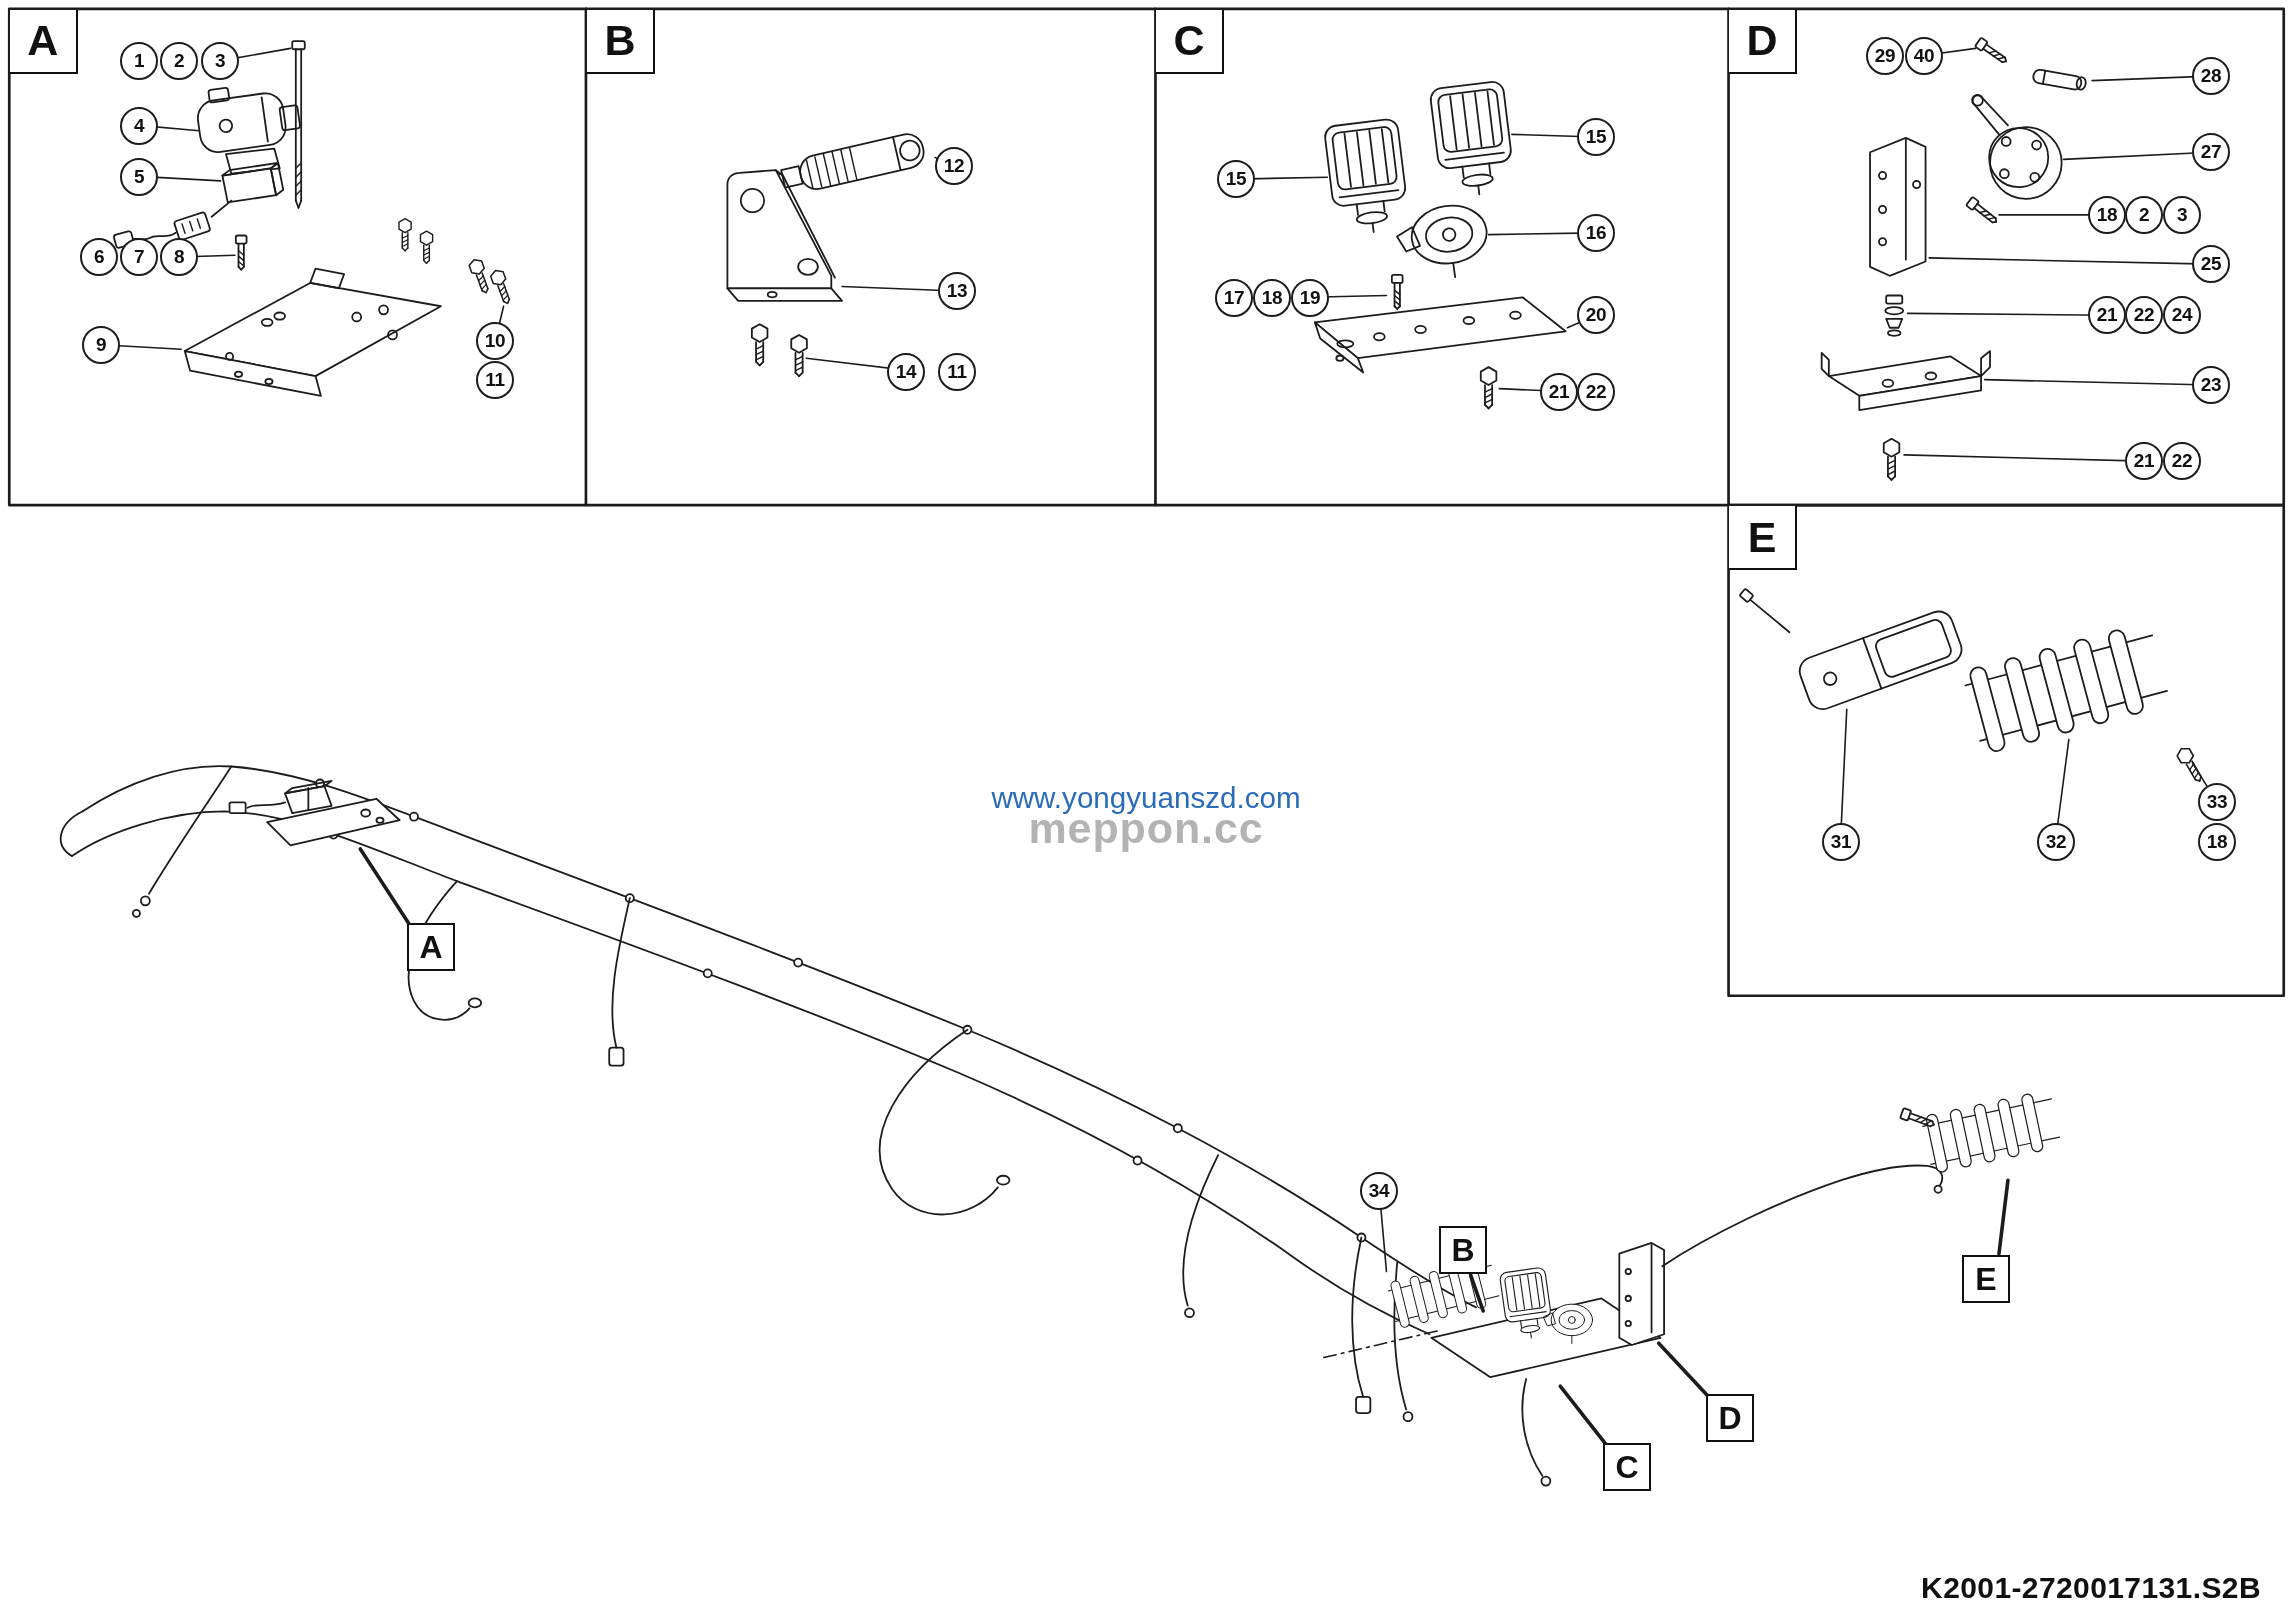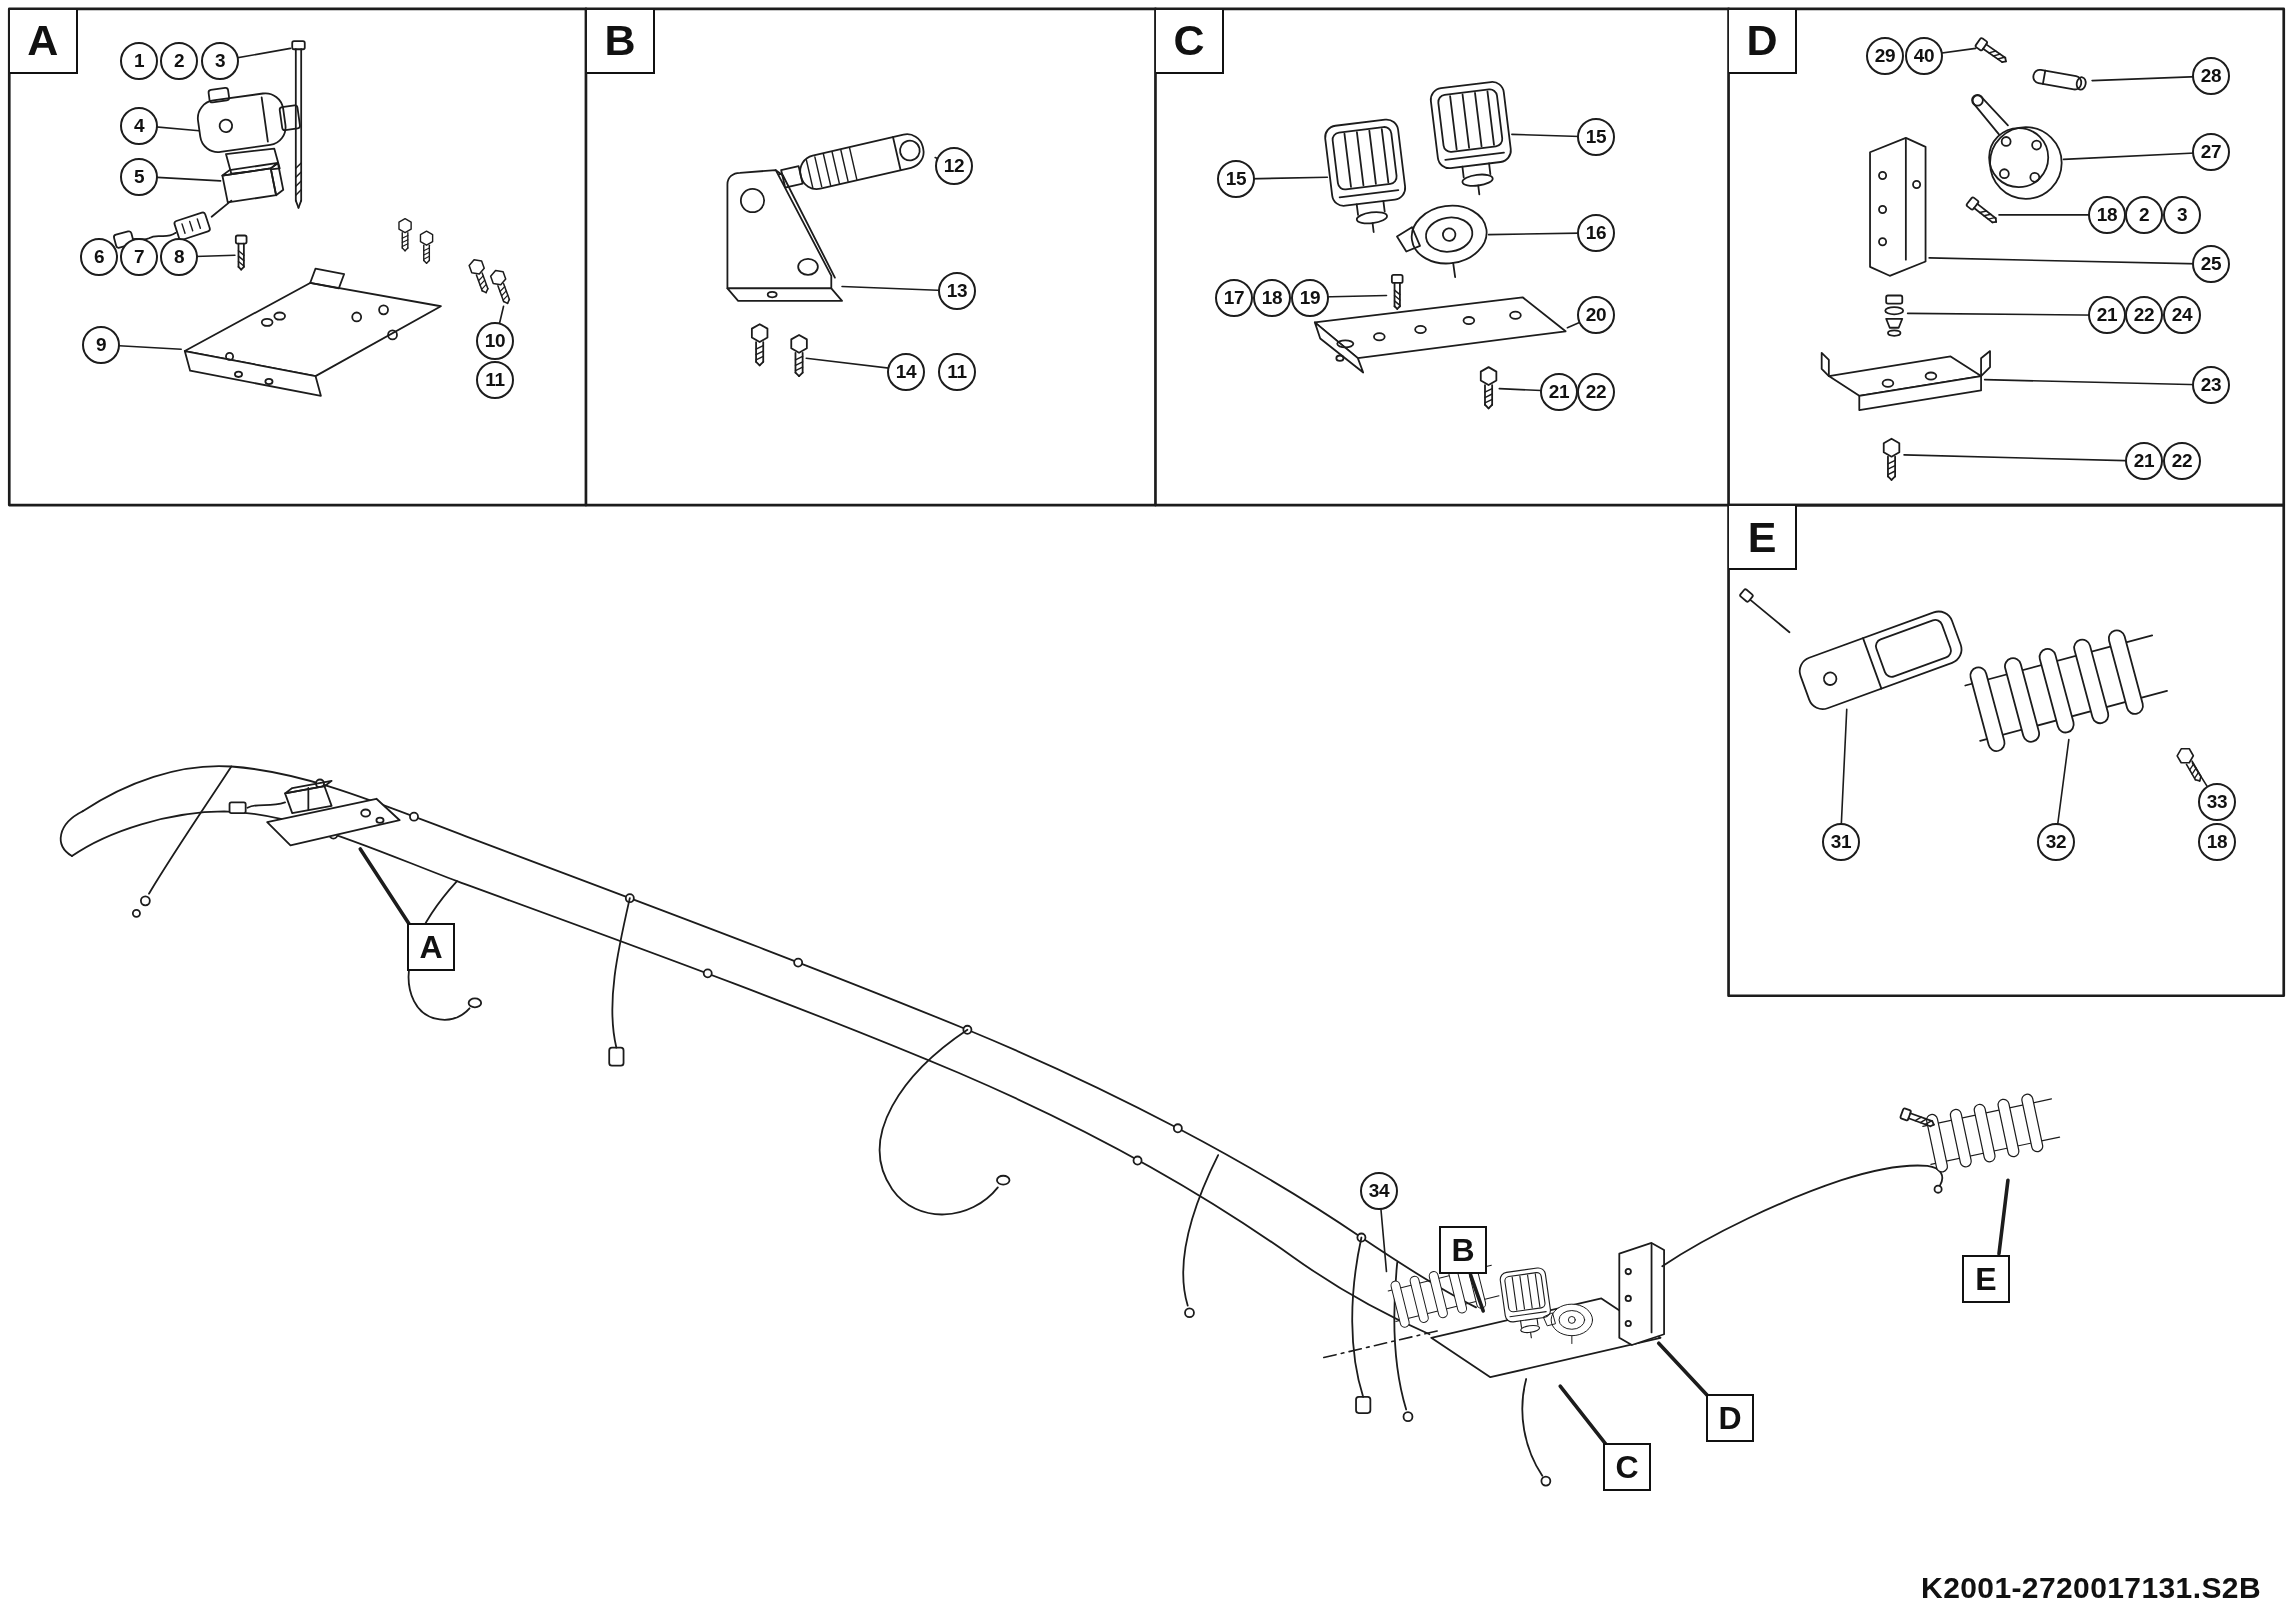--- a/index.html
+++ b/index.html
@@ -324,20 +324,24 @@
         <polyline points="2232,1400 2242,1318" class="ref-leader"></polyline>
       </g>
 </svg>
 
   <div class="corner-letter" style="left:9.9px;top:9.9px">A</div>
   <div class="corner-letter" style="left:587px;top:9.9px">B</div>
   <div class="corner-letter" style="left:1156px;top:9.9px">C</div>
   <div class="corner-letter" style="left:1729px;top:9.9px">D</div>
   <div class="corner-letter" style="left:1729px;top:506px">E</div>
 
+  <div class="watermark">
+    <div class="wm1">www.yongyuanszd.com</div>
+    <div class="wm2">meppon.cc</div>
+  </div>
 
   <div class="part-number">K2001-2720017131.S2B</div>
 
 <div class="callout" style="left: 120px; top: 42px;">1</div>
     <div class="callout" style="left: 160px; top: 42px;">2</div>
     <div class="callout" style="left: 201px; top: 42px;">3</div>
     <div class="callout" style="left: 120px; top: 107px;">4</div>
     <div class="callout" style="left: 120px; top: 158px;">5</div>
     <div class="callout" style="left: 80px; top: 238px;">6</div>
     <div class="callout" style="left: 120px; top: 238px;">7</div>

